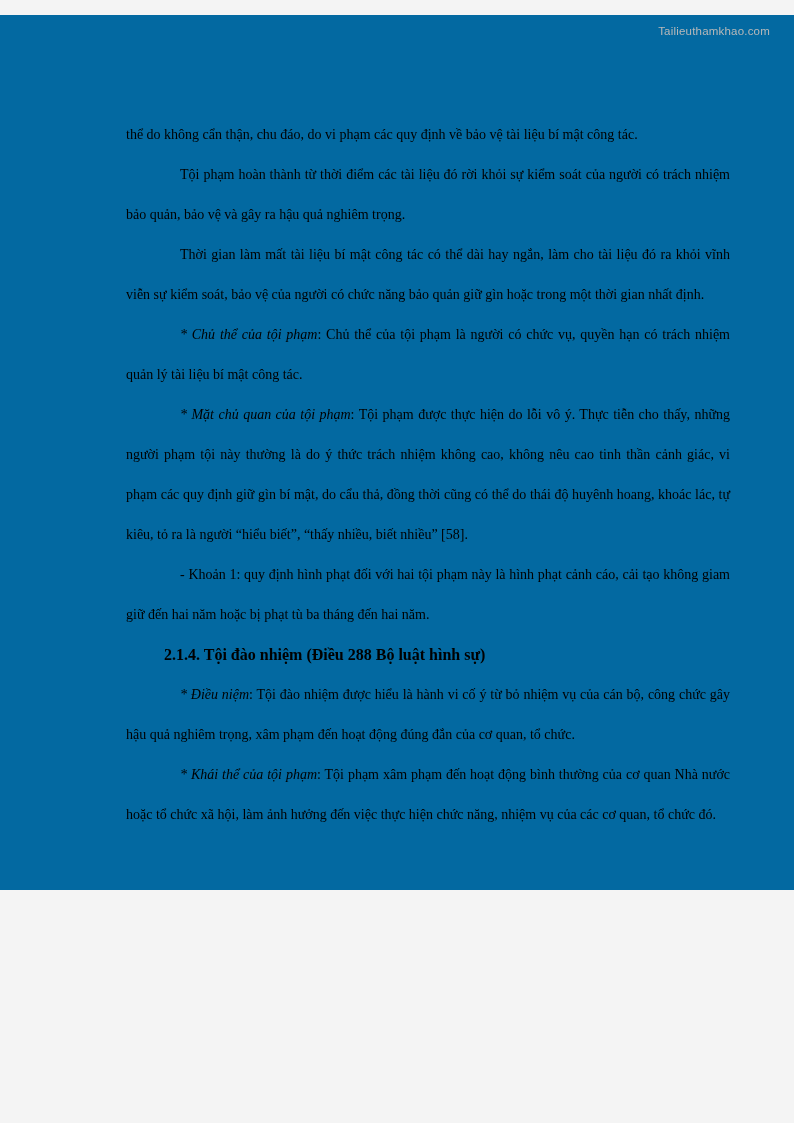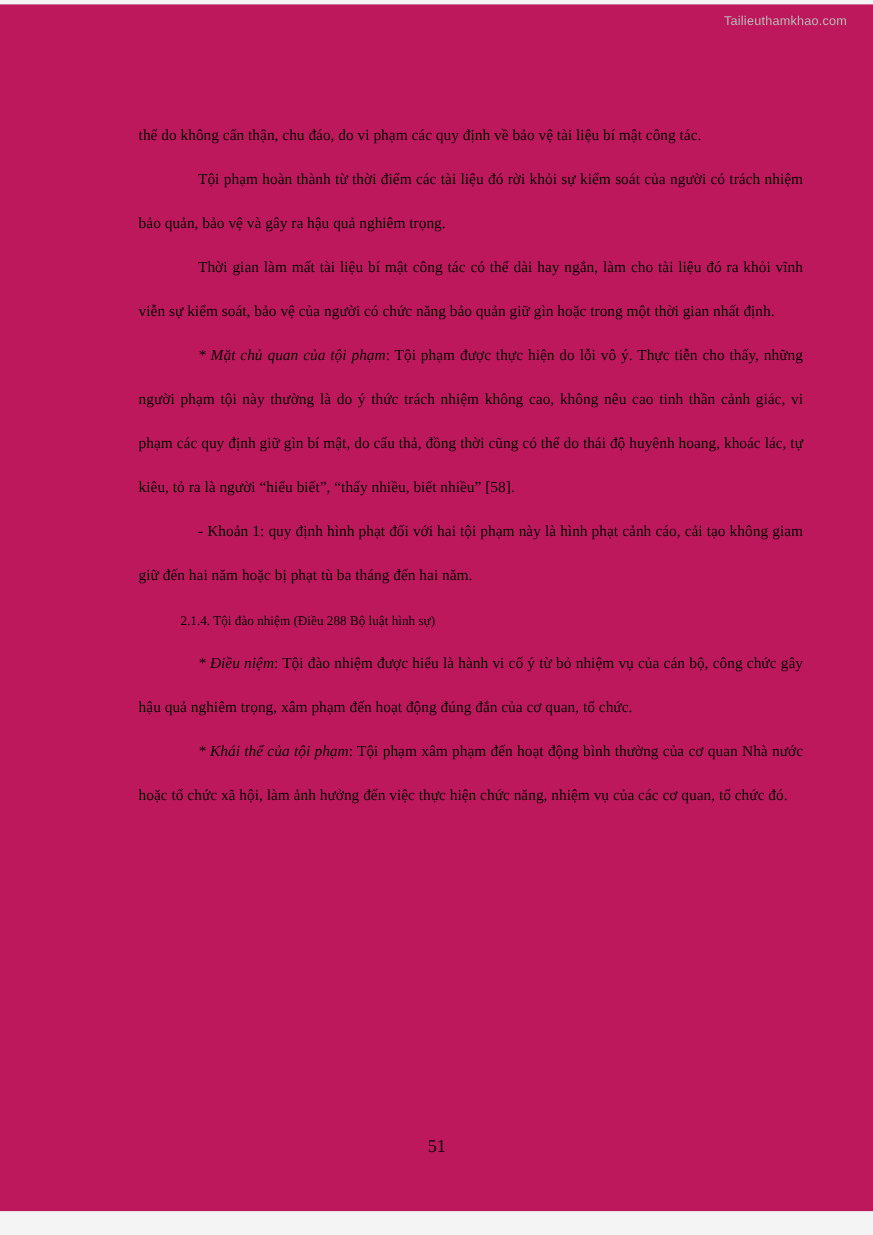--- a/index.html
+++ b/index.html
@@ -3,23 +3,23 @@
 <meta charset="utf-8">
 <style>
   html, body {
     margin: 0;
     padding: 0;
     background: #f4f4f4;
   }
   .page {
     position: relative;
     width: 794px;
-    height: 1097px;
-    background: #be185d;
-    margin: 4px auto;
+    height: 875px;
+    background: #0369a1;
+    margin: 15px auto;
     overflow: hidden;
     box-sizing: border-box;
     font-family: "Liberation Serif", "DejaVu Serif", serif;
     color: #000000;
   }
   .watermark {
     position: absolute;
     top: 10px;
     right: 24px;
     font-family: "Liberation Sans", sans-serif;
@@ -37,22 +37,22 @@
     margin: 0 0 0 0;
     font-size: 14px;
     line-height: 40px;
     text-align: justify;
     text-justify: inter-word;
   }
   p.indent {
     text-indent: 54px;
   }
   .heading {
-    font-weight: normal;
-    font-size: 12px;
+    font-weight: bold;
+    font-size: 16px;
     line-height: 40px;
     text-indent: 38px;
     margin: 0;
   }
   .it {
     font-style: italic;
   }
   .pagenum {
     position: absolute;
     left: 0;
@@ -70,20 +70,21 @@
   <div class="watermark">Tailieuthamkhao.com</div>
 
   <div class="content">
 
     <p>thể do không cẩn thận, chu đáo, do vi phạm các quy định về bảo vệ tài liệu bí mật công tác.</p>
 
     <p class="indent">Tội phạm hoàn thành từ thời điểm các tài liệu đó rời khỏi sự kiểm soát của người có trách nhiệm bảo quản, bảo vệ và gây ra hậu quả nghiêm trọng.</p>
 
     <p class="indent">Thời gian làm mất tài liệu bí mật công tác có thể dài hay ngắn, làm cho tài liệu đó ra khỏi vĩnh viễn sự kiểm soát, bảo vệ của người có chức năng bảo quản giữ gìn hoặc trong một thời gian nhất định.</p>
 
+    <p class="indent"><span class="it">* Chủ thể của tội phạm</span><span>: Chủ thể của tội phạm là người có chức vụ, quyền hạn có trách nhiệm quản lý tài liệu bí mật công tác.</span></p>
 
     <p class="indent"><span class="it">* Mặt chủ quan của tội phạm</span><span>: Tội phạm được thực hiện do lỗi vô ý. Thực tiễn cho thấy, những người phạm tội này thường là do ý thức trách nhiệm không cao, không nêu cao tinh thần cảnh giác, vi phạm các quy định giữ gìn bí mật, do cẩu thả, đồng thời cũng có thể do thái độ huyênh hoang, khoác lác, tự kiêu, tỏ ra là người “hiểu biết”, “thấy nhiều, biết nhiều” [58].</span></p>
 
 
     <p class="indent">- Khoản 1: quy định hình phạt đối với hai tội phạm này là hình phạt cảnh cáo, cải tạo không giam giữ đến hai năm hoặc bị phạt tù ba tháng đến hai năm.</p>
 
 
     <p class="heading">2.1.4. Tội đào nhiệm (Điều 288 Bộ luật hình sự)</p>
 
     <p class="indent"><span class="it">* Điều niệm</span><span>: Tội đào nhiệm được hiểu là hành vi cố ý từ bỏ nhiệm vụ của cán bộ, công chức gây hậu quả nghiêm trọng, xâm phạm đến hoạt động đúng đắn của cơ quan, tổ chức.</span></p>

